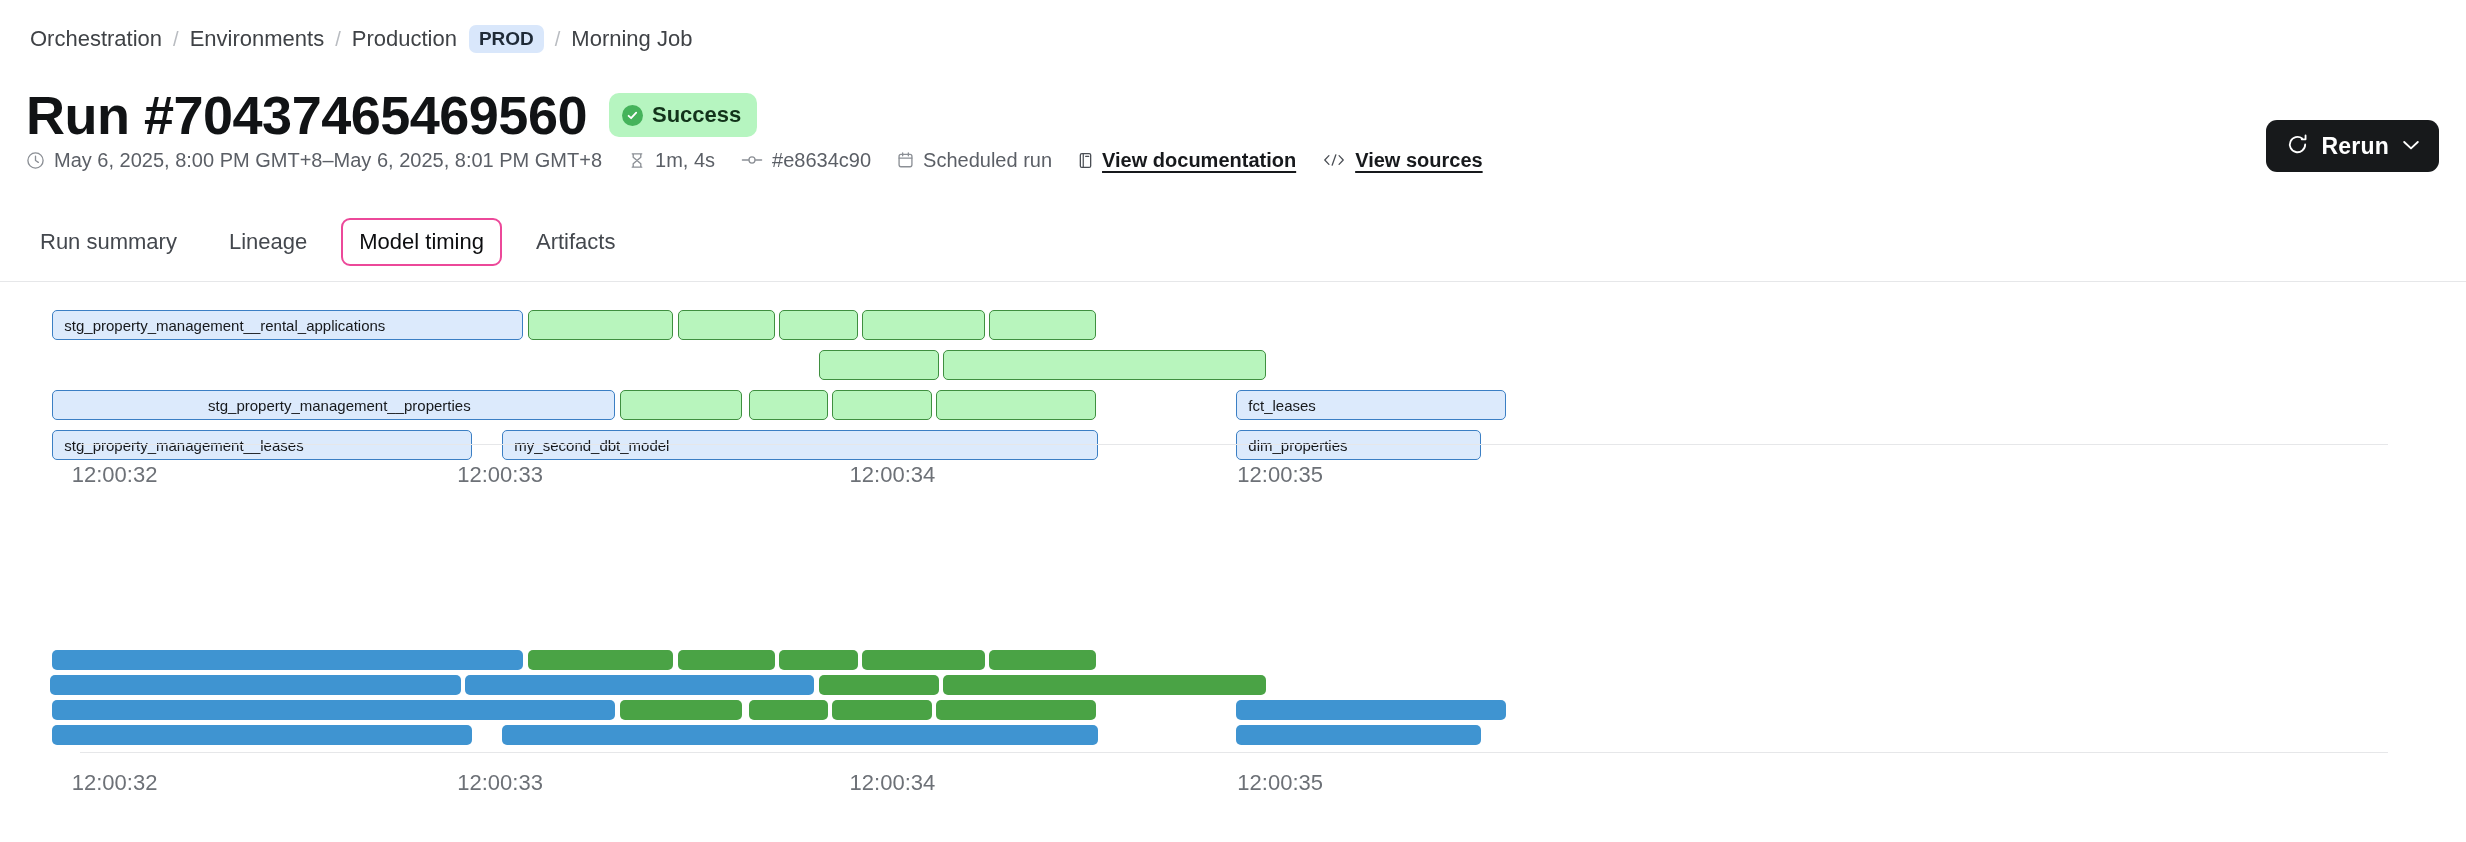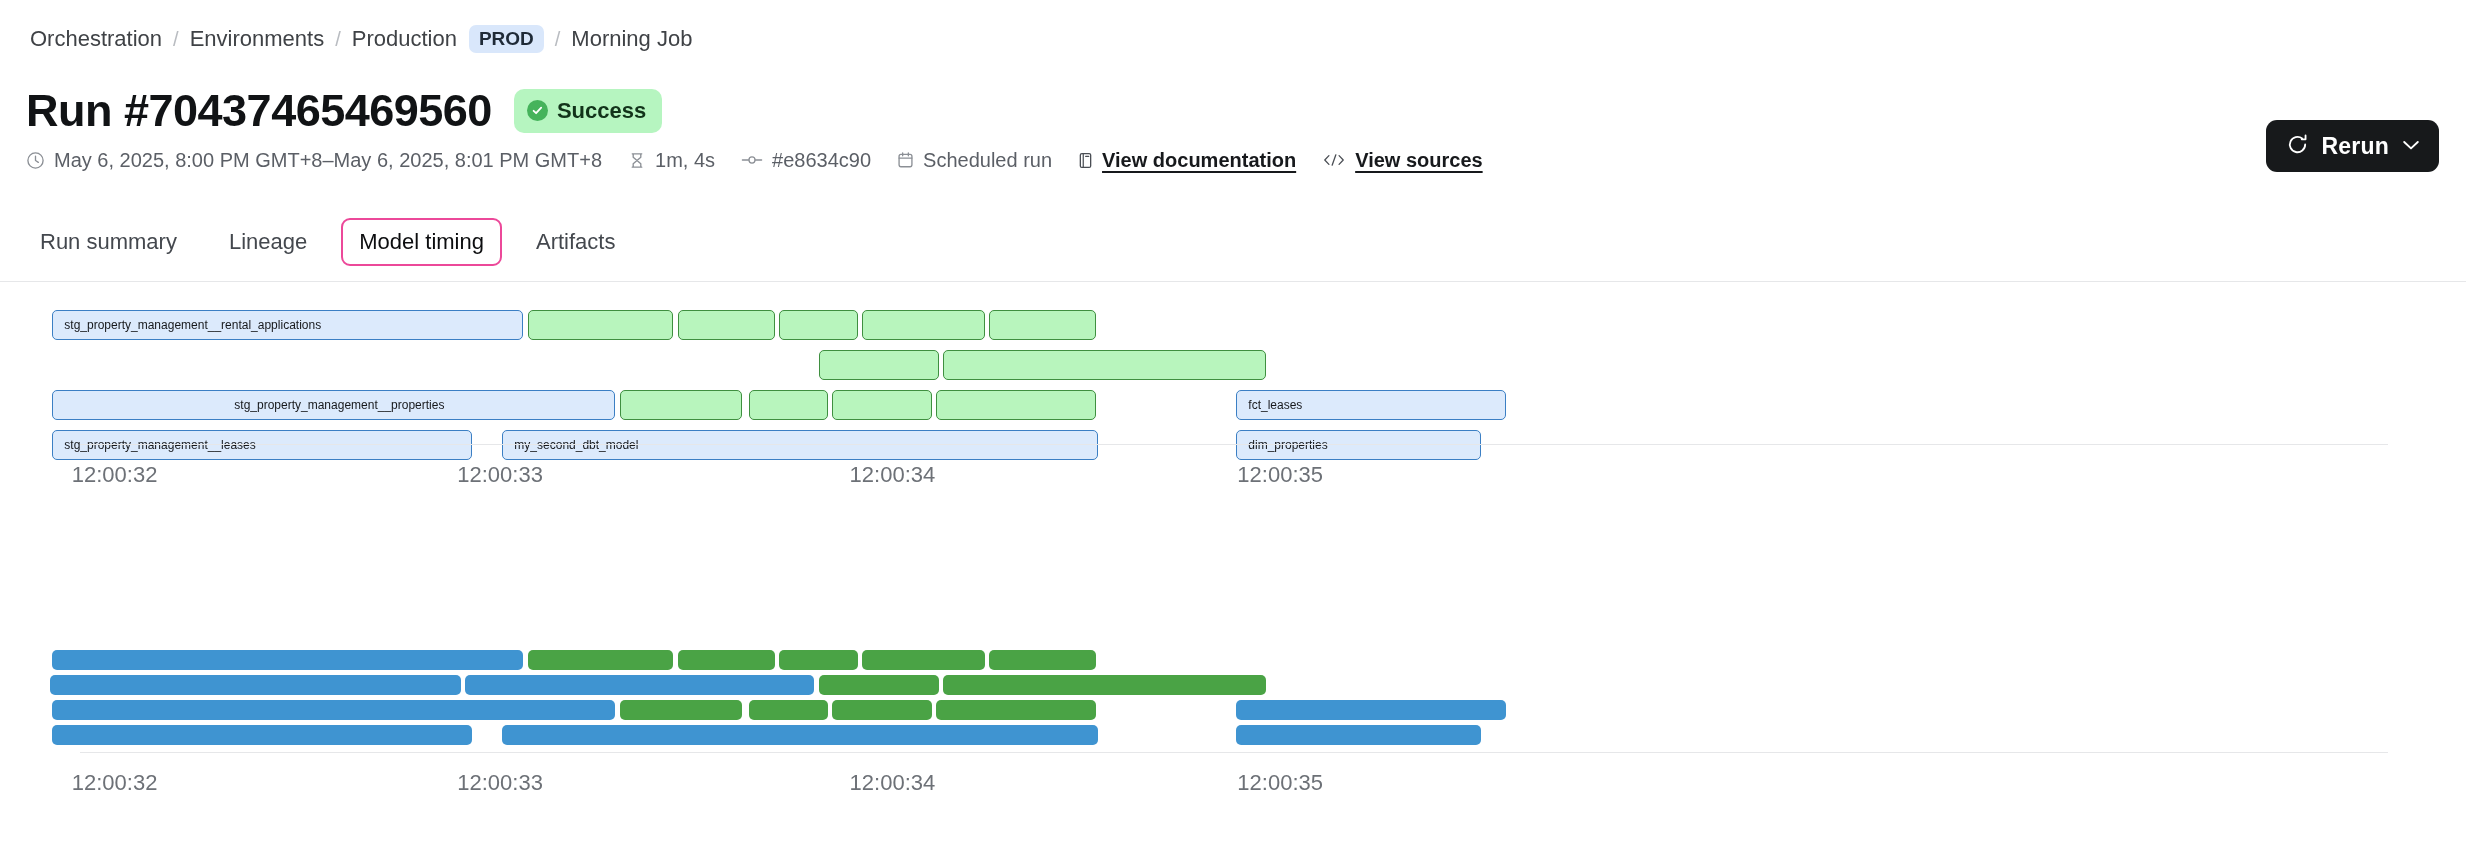--- a/index.html
+++ b/index.html
@@ -45,21 +45,21 @@
 
   
   .title-row {
     position: absolute;
     left: 26px;
     top: 88px;
     display: flex;
     align-items: center;
   }
   .page-title {
-    font-size: 45px;
+    font-size: 54px;
     font-weight: bold;
     letter-spacing: -0.5px;
     color: #111315;
     line-height: 1;
   }
   .status-badge {
     display: flex;
     align-items: center;
     gap: 9px;
     background: #b6f5c0;
@@ -193,21 +193,21 @@
   
   .outline .bar.blue {
     background: #dceafc;
     border: 1.5px solid #3b7fc4;
   }
   .outline .bar.green {
     background: #b8f5bd;
     border: 1.5px solid #3f8f40;
   }
   .outline .bar-label {
-    font-size: 12px;
+    font-size: 15px;
     color: #17191c;
     padding-left: 11px;
     white-space: nowrap;
     overflow: hidden;
     text-overflow: ellipsis;
   }
   
   .solid .bar.blue  { background: #3f94d1; border: none; }
   .solid .bar.green { background: #4aa345; border: none; }
 

